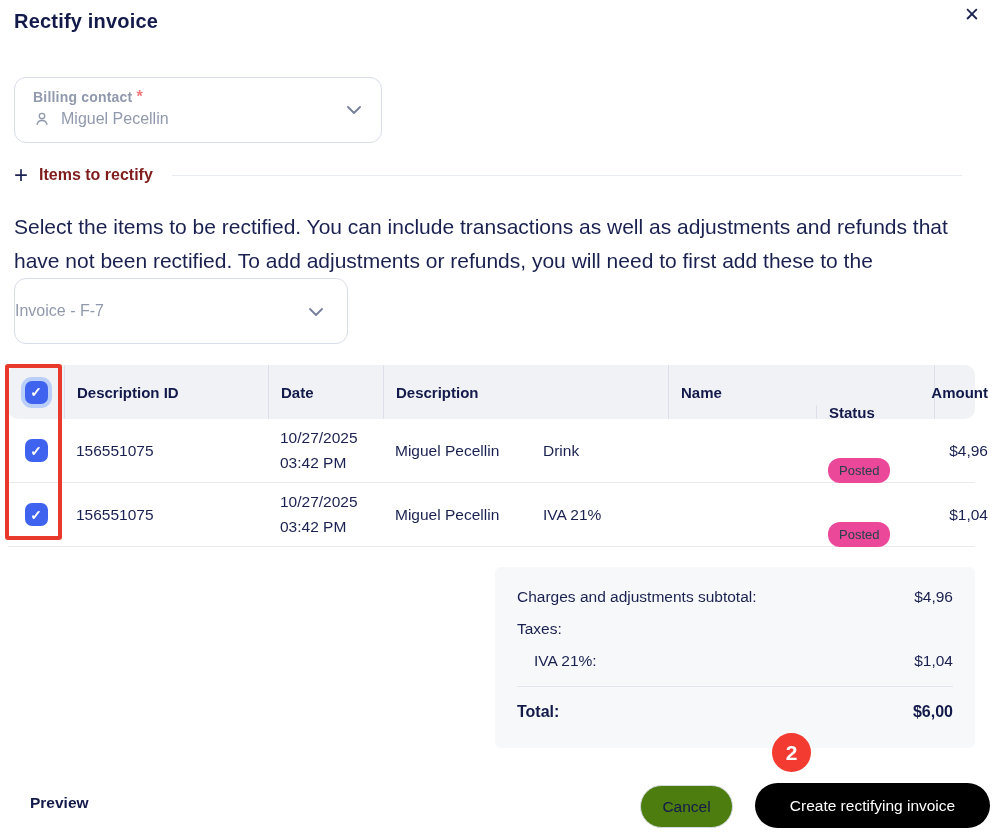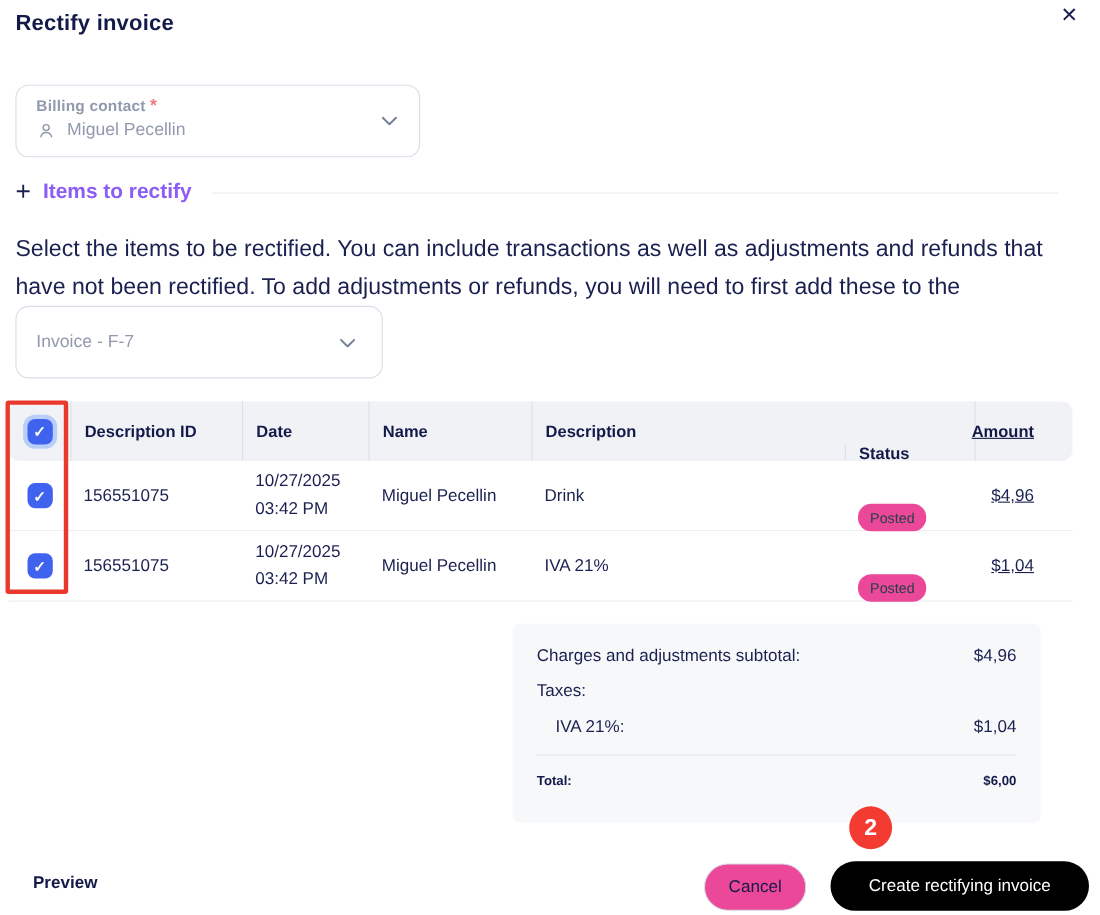--- a/index.html
+++ b/index.html
@@ -29,32 +29,32 @@
     border: 1px solid #d9dde7; border-radius: 12px; background: #fff;
     cursor: pointer;
   }
   .billing-select { left: 14px; top: 77px; width: 368px; height: 66px; padding: 10px 0 16px 18px; }
   .select-label { font-size: 14px; font-weight: 700; color: #9199ad; letter-spacing: .2px; }
   .req-star { color: #f2797b; margin-left: 4px; font-weight: 700; }
   .select-value-row { display: flex; align-items: center; gap: 10px; margin-top: 4px; font-size: 16px; color: #9199ad; }
   .billing-select .chevron { position: absolute; right: 20px; top: 28px; }
   .invoice-select {
     left: 14px; top: 278px; width: 334px; height: 66px;
-    display: flex; align-items: center; padding-left: 18px;
+    display: flex; align-items: center; 
     font-size: 16px; color: #9199ad;
   }
   .invoice-select .chevron { position: absolute; right: 24px; top: 29px; }
 
   
   .section-heading {
     left: 14px; top: 163px; width: 948px;
     display: flex; align-items: center; gap: 11px;
   }
   .plus-glyph { font-size: 24px; font-weight: 500; color: #1a2150; line-height: 1; }
-  .section-heading-text { font-size: 19px; font-weight: 700; color: #8b5cf6; white-space: nowrap; }
+  .section-heading-text { font-size: 16px; font-weight: 700; color: #7f1d1d; white-space: nowrap; }
   .section-rule { flex: 1; height: 1px; background: #e7eaf0; margin-left: 8px; }
 
   .section-desc {
     left: 14px; top: 210px; width: 952px; max-width: 952px;
     font-size: 21px; line-height: 1.62; color: #1a2150;
   }
 
   
   .items-table { left: 8px; top: 365px; width: 967px; }
   .thead {
@@ -62,25 +62,25 @@
     background: #f1f2f6; border-radius: 10px; height: 54px;
   }
   .th {
     display: flex; align-items: center;
     font-size: 15px; font-weight: 700; color: #131a4a;
     padding: 0 12px; border-left: 1px solid #dde0e9;
   }
   .th.c0 { border-left: none; }
   .c0 { width: 56px; flex: none; justify-content: center; padding: 0; }
   .c1 { width: 156px; flex: none; }
-  .c2 { width: 115px; flex: none; }
+  .c2 { width: 115px; flex: none; margin-left: 48px; }
   .c3 { width: 148px; flex: none; }
   .c4 { width: 285px; flex: none; }
   .c5 { width: 118px; flex: none; margin-top: 40px; }
-  .c6 { width: 66px; flex: none; justify-content: flex-end; text-align: right; text-decoration: underline; }
+  .c6 { width: 66px; flex: none; justify-content: flex-end; text-align: right; }
   .trow {
     display: flex; align-items: center; height: 64px;
     border-bottom: 1px solid #e9ebf1; background: #fff;
   }
   .td { display: flex; align-items: center; padding: 0 12px; font-size: 15.5px; color: #1a2150; }
   .td.c2 { line-height: 1.55; }
   .checkbox {
     width: 23px; height: 23px; border-radius: 7px; background: #3f63ee;
     display: flex; align-items: center; justify-content: center;
     color: #fff; font-size: 14px; font-weight: 700; cursor: pointer;
@@ -94,47 +94,47 @@
 
   
   .highlight-rect {
     left: 5px; top: 364px; width: 57px; height: 176px;
     border: 4px solid #e8392c; border-radius: 3px;
     pointer-events: none; z-index: 5;
   }
 
   
   .summary-box {
-    left: 466px; top: 567px; width: 480px; height: 181px;
+    left: 495px; top: 567px; width: 480px; height: 181px;
     background: #f7f8fa; border-radius: 6px;
     padding: 21px 22px 0 22px;
   }
   .srow { display: flex; justify-content: space-between; font-size: 15.5px; color: #1a2150; }
   .srow + .srow { margin-top: 14px; }
   .srow.indent { padding-left: 17px; }
   .sdivider { height: 1px; background: #e3e6ec; margin-top: 16px; }
-  .srow.total { margin-top: 16px; font-size: 12px; font-weight: 700; color: #131a4a; align-items: center; }
+  .srow.total { margin-top: 16px; font-size: 16px; font-weight: 700; color: #131a4a; align-items: center; }
 
   
   .step-badge {
     left: 772px; top: 733px; width: 39px; height: 39px;
     background: #f43b31; border-radius: 50%;
     display: flex; align-items: center; justify-content: center;
     color: #fff; font-size: 21px; font-weight: 600; z-index: 6;
   }
 
   
   .preview-link {
     left: 30px; top: 794px;
     font-size: 15.5px; font-weight: 700; color: #131a4a; cursor: pointer;
     background: none; border: none; font-family: inherit;
   }
   .cancel-btn {
     left: 640px; top: 785px; width: 93px; height: 43px;
-    background: #ec4899; border: 1px solid #d6dae3; border-radius: 22px;
+    background: #4d7c0f; border: 1px solid #d6dae3; border-radius: 22px;
     font-size: 15.5px; color: #131a4a; font-family: inherit; cursor: pointer;
   }
   .submit-btn {
     left: 755px; top: 783px; width: 235px; height: 45px;
     background: #000000; border: none; border-radius: 23px;
     font-size: 15.5px; color: #ffffff; font-family: inherit; cursor: pointer;
     font-weight: 500;
   }
   .chevron svg { display: block; }
 </style>
@@ -181,22 +181,22 @@
   </span>
 </div>
 
 <div class="abs items-table">
   <div class="thead">
     <div class="th c0">
       <span class="checkbox halo" role="checkbox" aria-checked="true">✓</span>
     </div>
     <div class="th c1">Description ID</div>
     <div class="th c2">Date</div>
+    <div class="th c4">Description</div>
     <div class="th c3">Name</div>
-    <div class="th c4">Description</div>
     <div class="th c5">Status</div>
     <div class="th c6">Amount</div>
   </div>
 
   <div class="trow">
     <div class="td c0">
       <span class="checkbox" role="checkbox" aria-checked="true">✓</span>
     </div>
     <div class="td c1">156551075</div>
     <div class="td c2">

